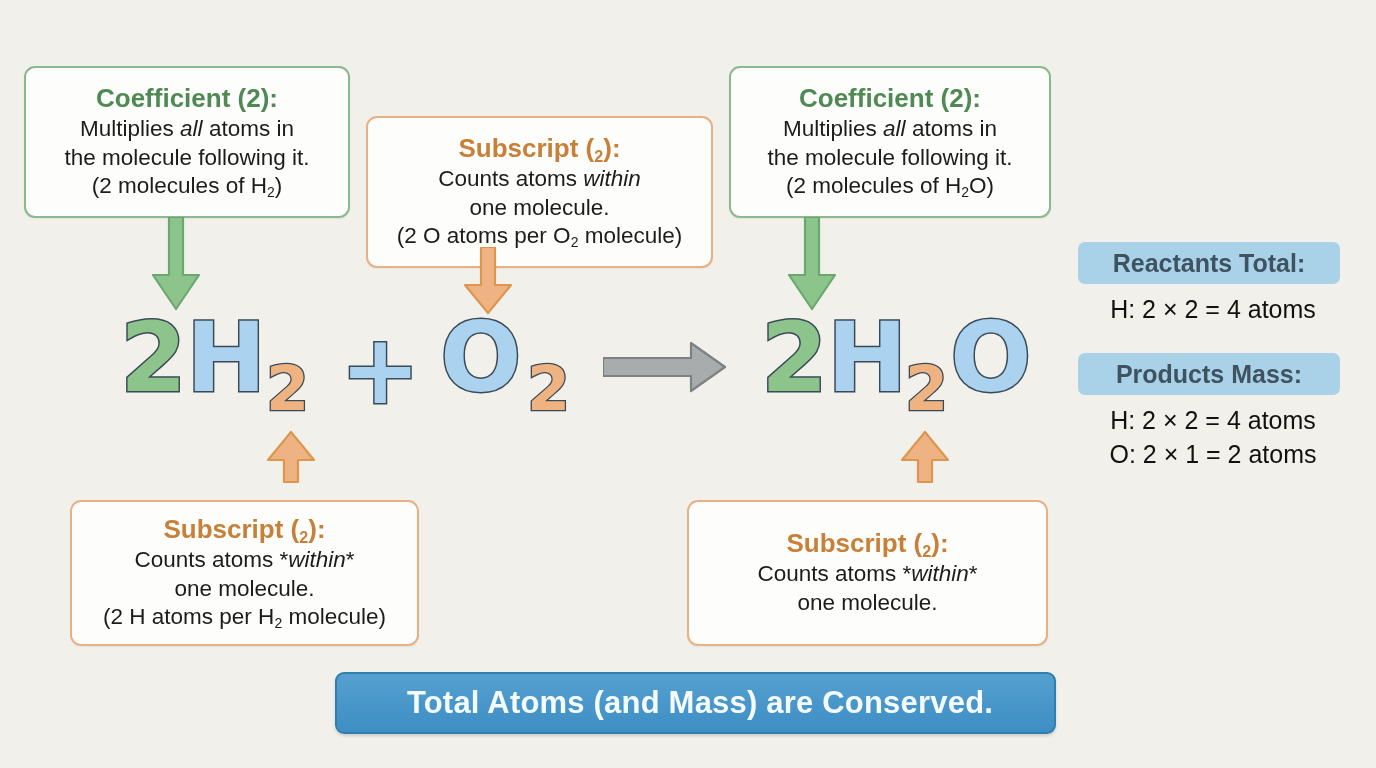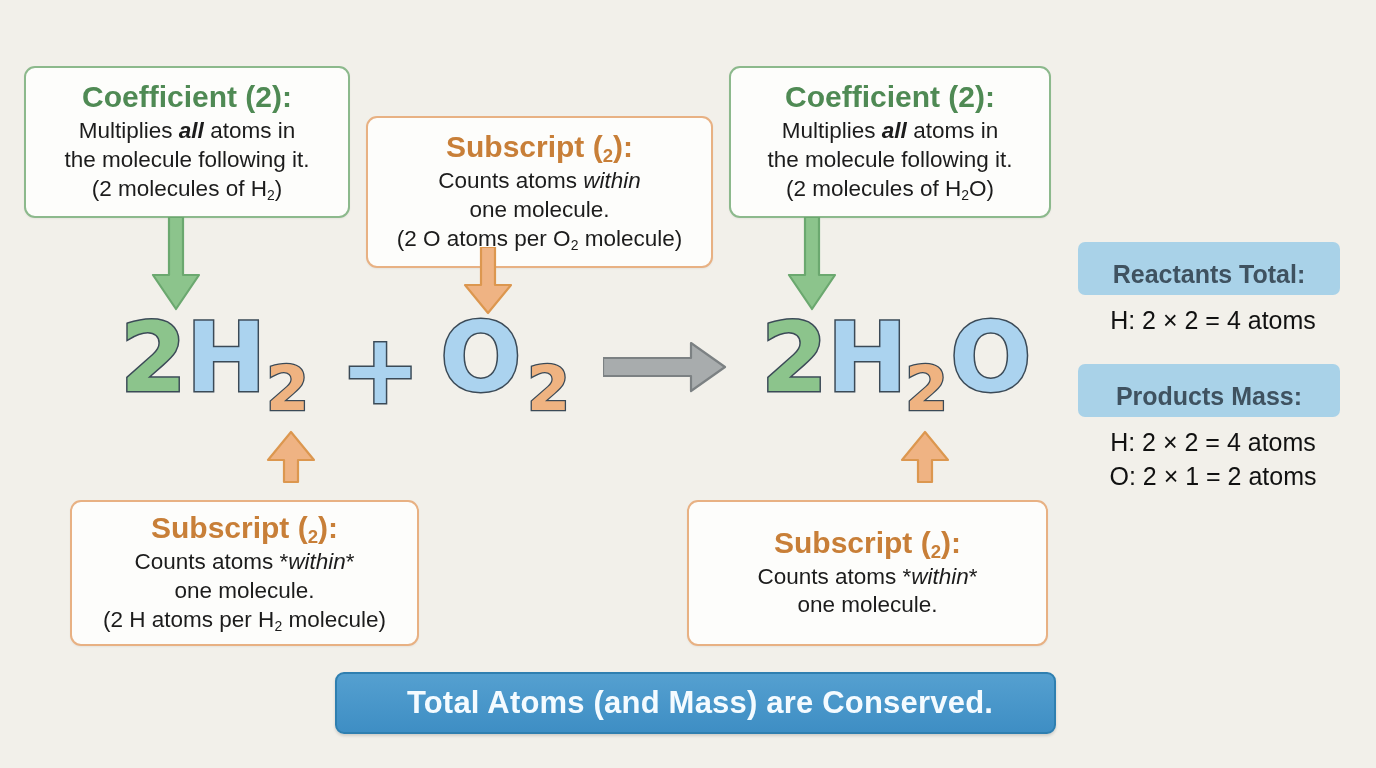--- a/index.html
+++ b/index.html
@@ -29,41 +29,41 @@
     text-align: center;
     display: flex;
     flex-direction: column;
     justify-content: center;
     box-shadow: 0 1px 2px rgba(0,0,0,0.05);
   }
   .callout.green { border: 2.2px solid #8cb98c; }
   .callout.orange { border: 2.2px solid #e8b183; margin-top: 20px; }
 
   .callout .c-title {
-    font-size: 30px;
+    font-size: 26px;
     font-weight: bold;
     line-height: 1.16;
     margin-bottom: 2px;
   }
   .callout.green .c-title { color: #4f8a54; }
   .callout.orange .c-title { color: #c87f38; }
 
   .callout .c-line {
     font-size: 22.5px;
     color: #1c1c1c;
     line-height: 1.28;
     white-space: nowrap;
   }
 
   sub.sm {
     font-size: 0.62em;
     vertical-align: -0.28em;
     line-height: 0;
   }
-  .bi { font-weight: bold; font-style: italic; }
+  .bi { font-weight: normal; font-style: italic; }
   .it { font-style: italic; }
 
   
   .arrow { position: absolute; }
 
   
   #equation {
     position: absolute;
     left: 0;
     top: 296px;
@@ -98,21 +98,21 @@
     top: 242px;
     width: 262px;
   }
   .sum-badge {
     background: #a9d2e8;
     border-radius: 7px;
     color: #3f5260;
     font-size: 25px;
     font-weight: bold;
     text-align: center;
-    padding: 20px 6px 8px 6px;
+    padding: 9px 6px 8px 6px;
     line-height: 1;
   }
   .sum-rows { margin: 9px 0 0 8px; text-align: center; }
   .sum-row {
     font-size: 25px;
     color: #111;
     line-height: 1.33;
     white-space: nowrap;
   }
   .sum-gap { height: 27px; }

